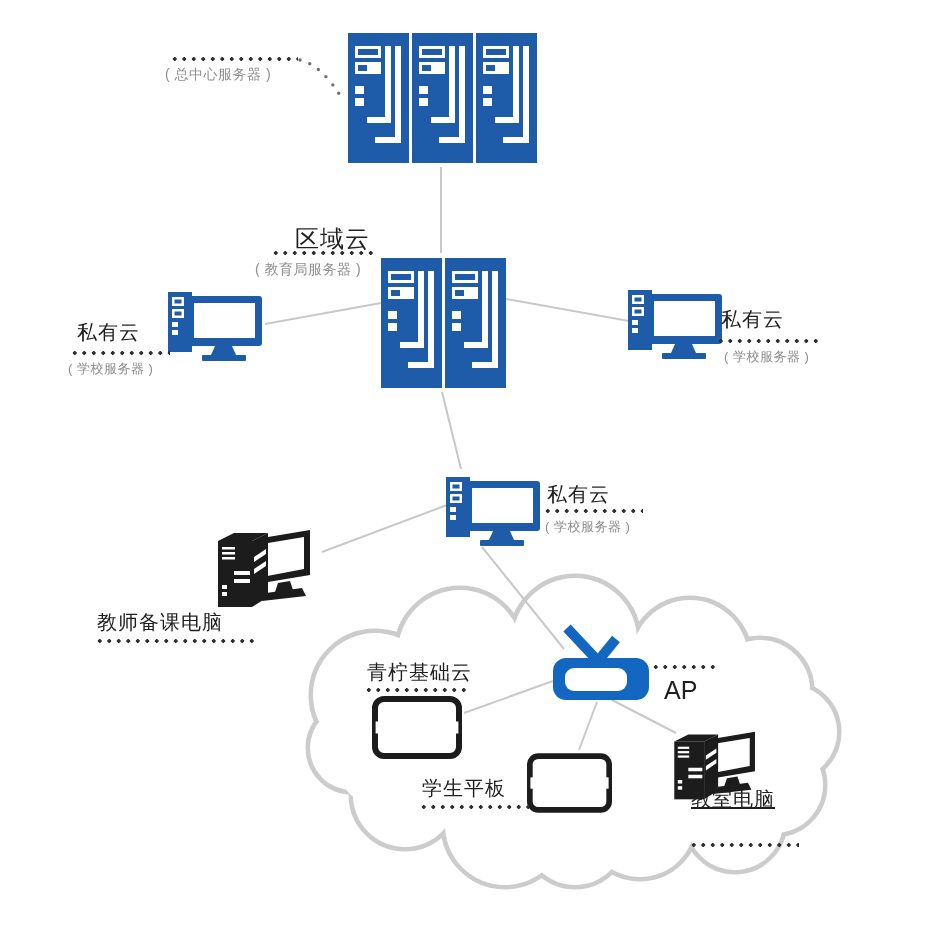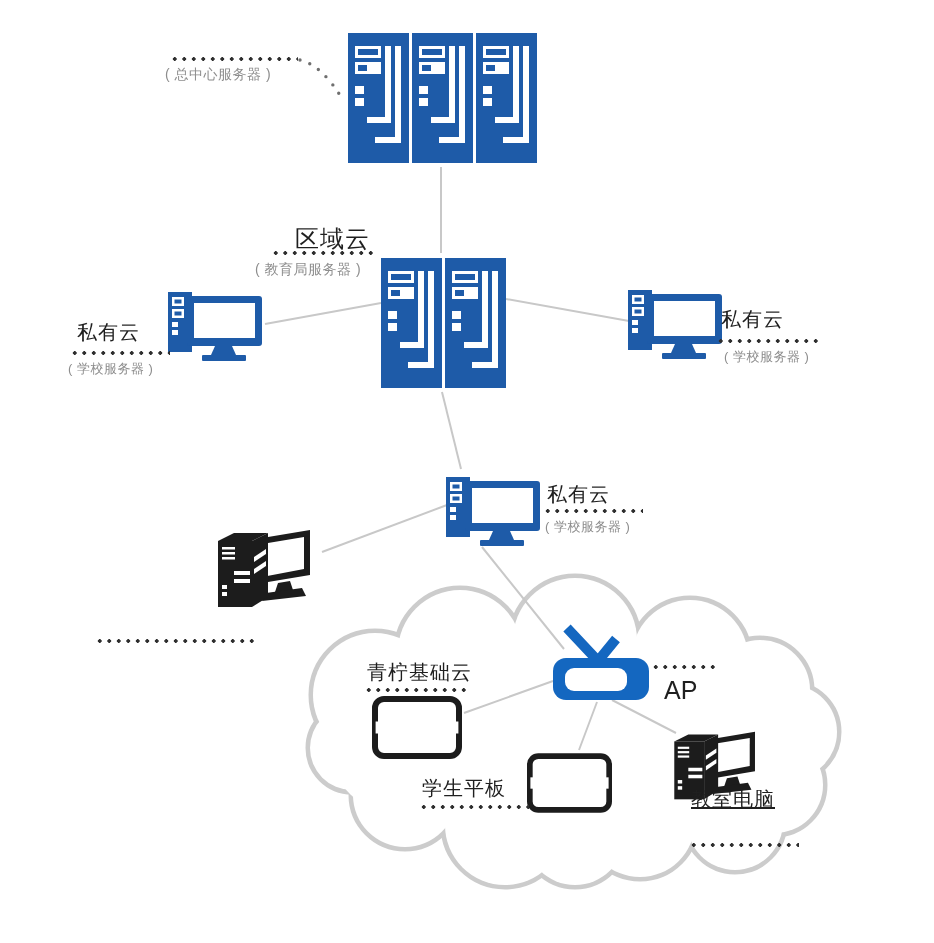--- a/index.html
+++ b/index.html
@@ -177,20 +177,21 @@
   <div class="lbl-sub" style="left:68px;top:360px;">( 学校服务器 )</div>
 
   <div class="lbl lbl-main" style="left:721px;top:306px;">私有云</div>
   <div class="dots" style="left:716px;top:339px;width:102px;"></div>
   <div class="lbl-sub" style="left:724px;top:348px;">( 学校服务器 )</div>
 
   <div class="lbl lbl-main" style="left:547px;top:481px;">私有云</div>
   <div class="dots" style="left:543px;top:509px;width:100px;"></div>
   <div class="lbl-sub" style="left:545px;top:518px;">( 学校服务器 )</div>
 
+  <div class="lbl lbl-main" style="left:97px;top:609px;">教师备课电脑</div>
   <div class="dots" style="left:95px;top:639px;width:160px;"></div>
 
   <div class="lbl lbl-big" style="left:664px;top:640px;letter-spacing:0;margin-top:36px;">AP</div>
   <div class="dots" style="left:651px;top:665px;width:68px;"></div>
 
   <div class="lbl lbl-main" style="left:367px;top:659px;">青柠基础云</div>
   <div class="dots" style="left:364px;top:688px;width:106px;"></div>
 
   <div class="lbl lbl-main" style="left:422px;top:775px;">学生平板</div>
   <div class="dots" style="left:419px;top:805px;width:110px;"></div>

